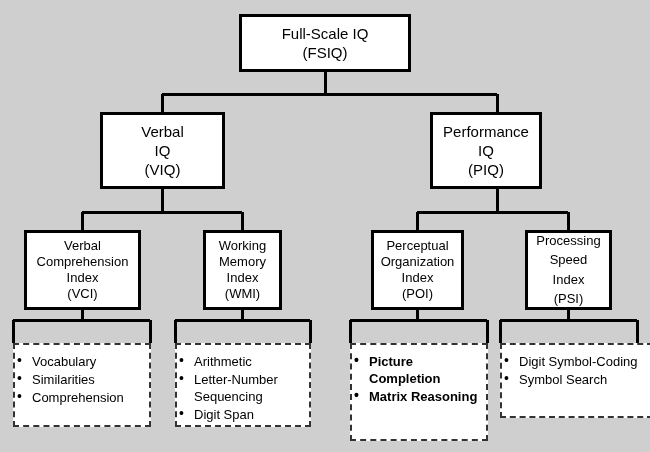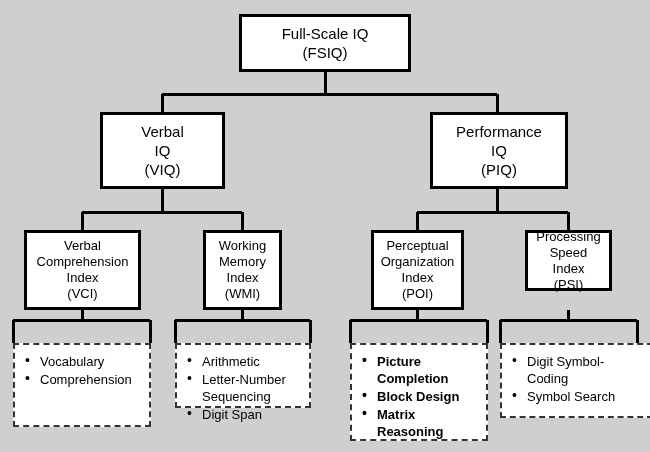--- a/index.html
+++ b/index.html
@@ -53,21 +53,21 @@
   .level3 {
     font-size: 13px;
     line-height: 16px;
   }
   .subtests {
     position: absolute;
     background: #ffffff;
     border: 2px dashed #333333;
     box-sizing: border-box;
     z-index: 2;
-    padding: 8px 6px 6px 10px;
+    padding: 8px 6px 6px 2px;
     font-size: 13px;
     line-height: 17px;
     color: #000000;
   }
   .subtests ul {
     margin: 0;
     padding: 0;
     list-style: none;
   }
   .subtests li {
@@ -133,21 +133,21 @@
     <span class="line">Full-Scale IQ</span>
     <span class="line">(FSIQ)</span>
   </div>
 
   <div class="node level2" style="left:100px; top:112px; width:125px; height:77px;">
     <span class="line">Verbal</span>
     <span class="line">IQ</span>
     <span class="line">(VIQ)</span>
   </div>
 
-  <div class="node level2" style="left:430px; top:112px; width:138px; height:77px;">
+  <div class="node level2" style="left:430px; top:112px; width:112px; height:77px;">
     <span class="line">Performance</span>
     <span class="line">IQ</span>
     <span class="line">(PIQ)</span>
   </div>
 
   <div class="node level3" style="left:24px; top:230px; width:117px; height:80px;">
     <span class="line">Verbal</span>
     <span class="line">Comprehension</span>
     <span class="line">Index</span>
     <span class="line">(VCI)</span>
@@ -160,46 +160,46 @@
     <span class="line">(WMI)</span>
   </div>
 
   <div class="node level3" style="left:371px; top:230px; width:93px; height:80px;">
     <span class="line">Perceptual</span>
     <span class="line">Organization</span>
     <span class="line">Index</span>
     <span class="line">(POI)</span>
   </div>
 
-  <div class="node level3" style="left:525px; top:230px; width:87px; height:61px;">
+  <div class="node level3" style="left:525px; top:230px; width:87px; height:80px;justify-content:space-between;">
     <span class="line">Processing</span>
     <span class="line">Speed</span>
     <span class="line">Index</span>
     <span class="line">(PSI)</span>
   </div>
 
   <div class="subtests" style="left:13px; top:343px; width:138px; height:84px;">
     <ul>
       <li>Vocabulary</li>
+      <li>Similarities</li>
       <li>Comprehension</li>
     </ul>
   </div>
 
-  <div class="subtests" style="left:175px; top:343px; width:136px; height:65px;">
+  <div class="subtests" style="left:175px; top:343px; width:136px; height:84px;">
     <ul>
       <li>Arithmetic</li>
       <li>Letter-Number Sequencing</li>
       <li>Digit Span</li>
     </ul>
   </div>
 
   <div class="subtests" style="left:350px; top:343px; width:138px; height:98px;font-weight:bold;">
     <ul>
       <li>Picture Completion</li>
-      <li>Block Design</li>
       <li>Matrix Reasoning</li>
     </ul>
   </div>
 
   <div class="subtests" style="left:500px; top:343px; width:153px; height:75px;">
     <ul>
       <li>Digit Symbol-Coding</li>
       <li>Symbol Search</li>
     </ul>
   </div>

